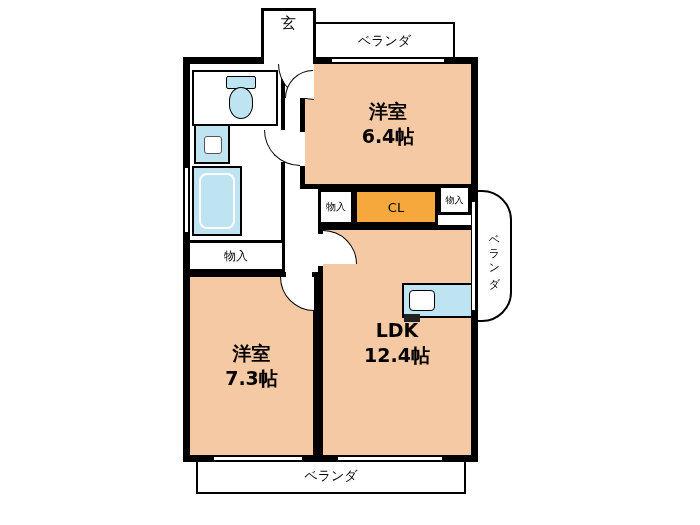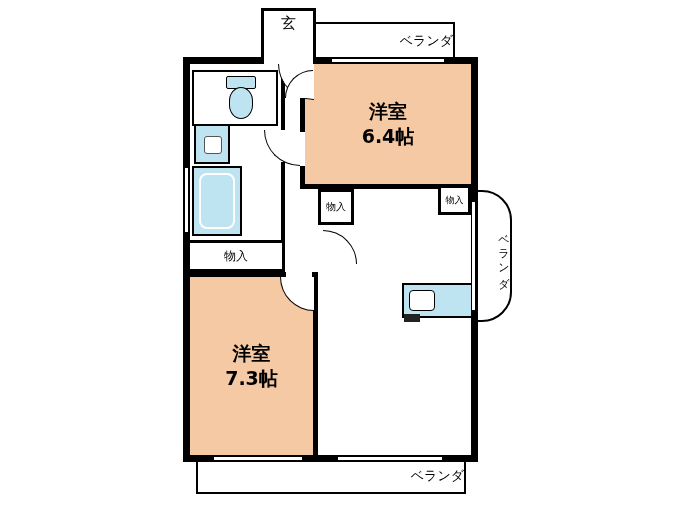--- a/index.html
+++ b/index.html
@@ -1,20 +1,20 @@
 <!DOCTYPE html>
 <html style="--room-fill: #f5c9a3; --closet-fill: #f6a83c; --fixture-fill: #bee3f1;"><head>
 <meta charset="utf-8">
 <style>
   html,body{margin:0;padding:0;background:#fff;}
   body{font-family:"DejaVu Sans","Liberation Sans",sans-serif;color:#000;}
   .canvas{position:relative;width:700px;height:525px;background:#fff;outline:1px solid #c8c8c8;overflow:hidden;}
   .abs{position:absolute;box-sizing:border-box;}
   
-  .veranda{background:#fff;border:2px solid #000;display:flex;align-items:center;justify-content:flex-end;}
+  .veranda{background:#fff;border:2px solid #000;display:flex;align-items:center;justify-content:center;}
   .veranda-top{left:314px;top:22px;width:141px;height:38px;font-size:13px;}
   .veranda-right{left:474px;top:190px;width:38px;height:132px;border-radius:0 30px 30px 0;font-size:11px;}
   .veranda-right .vtext{writing-mode:vertical-rl;letter-spacing:2px;}
   .veranda-bottom{left:196px;top:458px;width:270px;height:36px;font-size:13px;}
   
   .main-body{left:183px;top:57px;width:295px;height:405px;border:7px solid #000;background:#fff;}
   
   .room{background:var(--room-fill,#f5c9a3);display:flex;flex-direction:column;align-items:center;justify-content:center;line-height:1.3;font-size:19px;font-weight:bold;}
   .room1{left:110px;top:0;width:171px;height:125px;border-left:5px solid #000;border-bottom:5px solid #000;}
   .ldk{left:128px;top:161px;width:153px;height:230px;border-left:5px solid #000;border-top:5px solid #000;}
@@ -70,24 +70,31 @@
   <div class="abs main-body" style="position:absolute;">
 
     <div class="abs room room1">
       <span>洋室</span>
       <span>6.4帖</span>
     </div>
 
     <div class="abs storagebox storage-mid">
       <span>物入</span>
     </div>
+    <div class="abs storagebox closet-cl">
+      <span>CL</span>
+    </div>
     <div class="abs storagebox storage-right">
       <span>物入</span>
     </div>
 
+    <div class="abs room ldk">
+      <span>LDK</span>
+      <span>12.4帖</span>
+    </div>
 
     <div class="abs room room2">
       <span>洋室</span>
       <span>7.3帖</span>
     </div>
 
     <div class="abs bathcol">
       <div class="abs toilet-room">
         <div class="abs toilet-tank"></div>
         <div class="abs toilet-bowl"></div>

